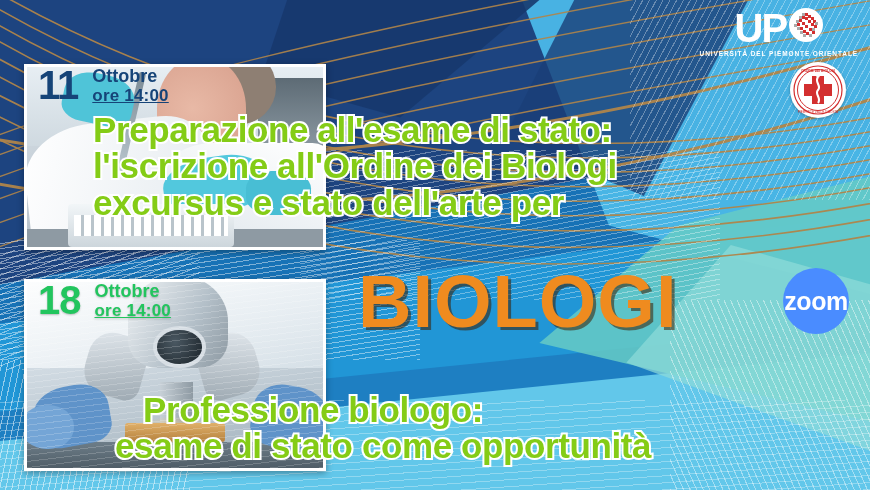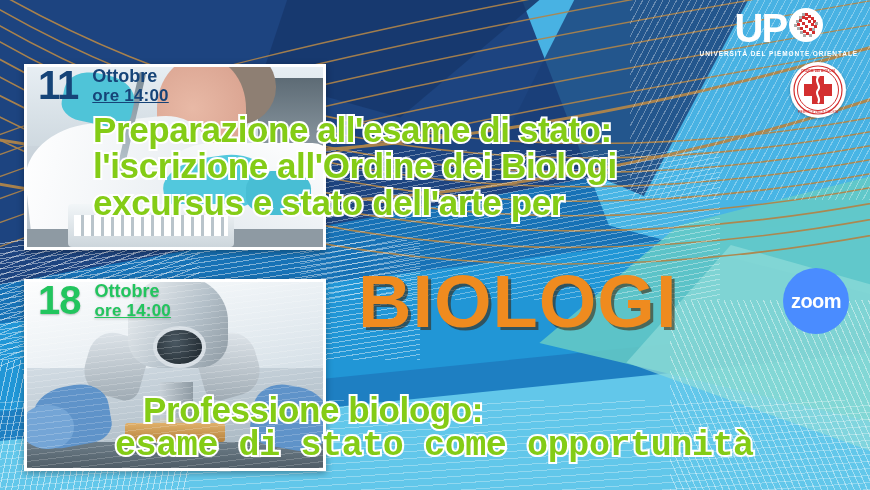--- a/index.html
+++ b/index.html
@@ -192,21 +192,21 @@
   
   .headline{
     position:absolute;z-index:8;color:#84cc16;font-weight:bold;
     line-height:1.04;letter-spacing:-.4px;
     -webkit-text-stroke:4px #ffffff;paint-order:stroke fill;
   }
   #headline1{left:93px;top:112px;width:770px;font-size:35px;text-align:left;}
   #headline2{left:95px;top:392px;width:770px;font-size:35px;text-align:left;}
   #headline1 .l{display:block;}
   #headline2 .l{display:block;padding-left:48px;}
-  #headline2 .l2{padding-left:20px;font-family:Liberation Mono, monospace;}
+  #headline2 .l2{padding-left:20px;}
 
   
   #webinar{
     position:absolute;left:358px;top:265px;z-index:8;
     font-size:74px;font-weight:bold;color:#ef8b1f;
     letter-spacing:1px;line-height:1;
     text-shadow:3px 3px 0 rgba(60,30,0,.55);
   }
 
   
@@ -219,21 +219,21 @@
             display:flex;align-items:center;justify-content:center;margin-left:-3px;}
 
   #biologi-seal{position:absolute;right:24px;top:62px;z-index:9;
     width:56px;height:56px;border-radius:50%;background:#fff;
     display:flex;align-items:center;justify-content:center;
     box-shadow:0 1px 3px rgba(0,0,0,.3);}
 
   #zoom-logo{position:absolute;left:783px;top:268px;z-index:9;
     width:66px;height:66px;border-radius:50%;background:#4a8cff;
     display:flex;align-items:center;justify-content:center;}
-  .zoom-word{color:#fff;font-size:20px;font-weight:bold;letter-spacing:-.5px;}
+  .zoom-word{color:#fff;font-size:25px;font-weight:bold;letter-spacing:-.5px;}
 </style>
 </head>
 <body>
 
 <div id="poster">
 
   <div class="layer bg-base"></div>
   <div class="layer bg-cyan-bottom"></div>
   <div class="layer bg-blue-mid"></div>
   <div class="layer bg-blue-mid2"></div>

